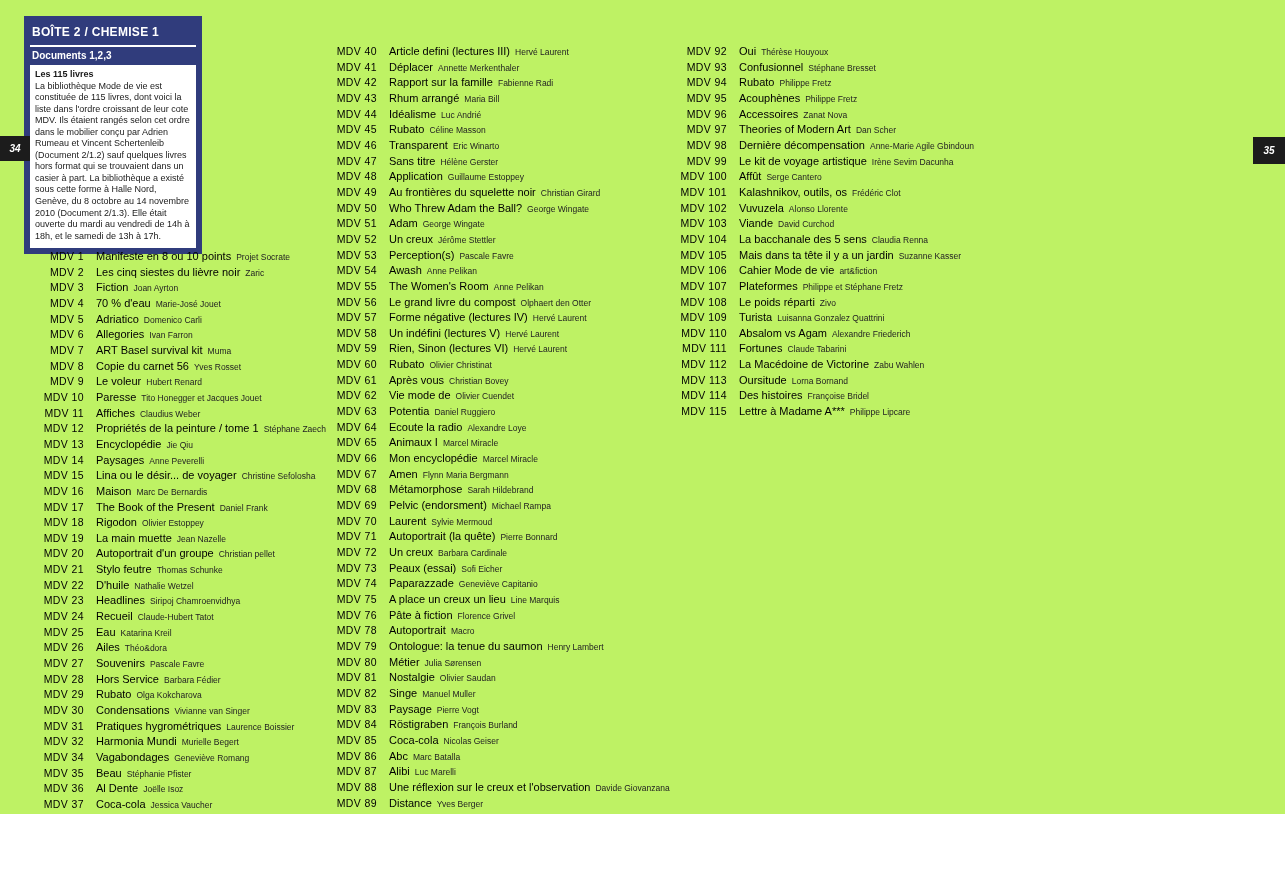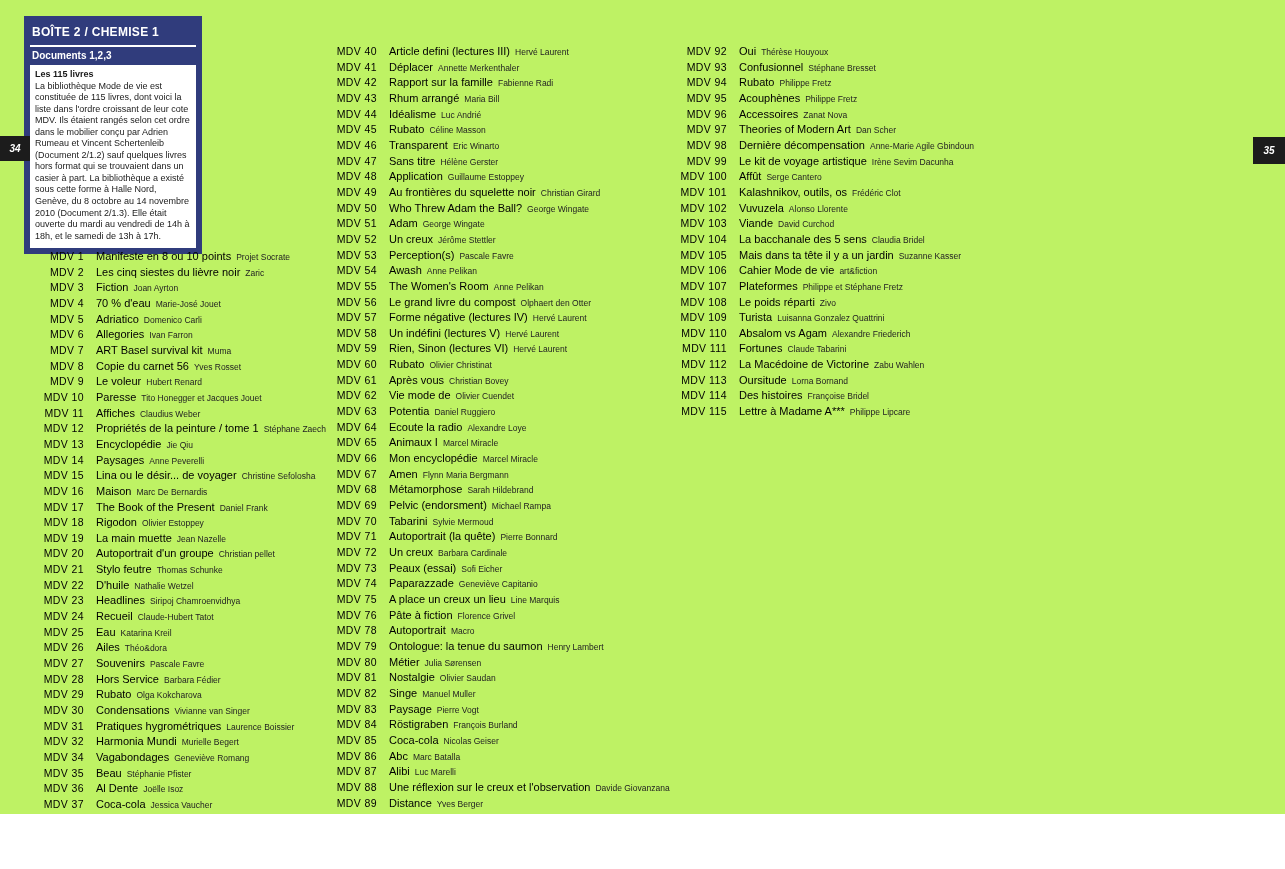--- a/index.html
+++ b/index.html
@@ -405,21 +405,21 @@
     <span class="text"><span>Métamorphose</span><span class="author">Sarah Hildebrand</span></span>
   </div>
 
   <div class="entry">
     <span class="num">MDV 69</span>
     <span class="text"><span>Pelvic (endorsment)</span><span class="author">Michael Rampa</span></span>
   </div>
 
   <div class="entry">
     <span class="num">MDV 70</span>
-    <span class="text"><span>Tabarini</span><span class="author">Sylvie Mermoud</span></span>
+    <span class="text"><span>Laurent</span><span class="author">Sylvie Mermoud</span></span>
   </div>
 
   <div class="entry">
     <span class="num">MDV 71</span>
     <span class="text"><span>Autoportrait (la quête)</span><span class="author">Pierre Bonnard</span></span>
   </div>
 
   <div class="entry">
     <span class="num">MDV 72</span>
     <span class="text"><span>Un creux</span><span class="author">Barbara Cardinale</span></span>
@@ -572,21 +572,21 @@
     <span class="text"><span>Vuvuzela</span><span class="author">Alonso Llorente</span></span>
   </div>
 
   <div class="entry">
     <span class="num">MDV 103</span>
     <span class="text"><span>Viande</span><span class="author">David Curchod</span></span>
   </div>
 
   <div class="entry">
     <span class="num">MDV 104</span>
-    <span class="text"><span>La bacchanale des 5 sens</span><span class="author">Claudia Bridel</span></span>
+    <span class="text"><span>La bacchanale des 5 sens</span><span class="author">Claudia Renna</span></span>
   </div>
 
   <div class="entry">
     <span class="num">MDV 105</span>
     <span class="text"><span>Mais dans ta tête il y a un jardin</span><span class="author">Suzanne Kasser</span></span>
   </div>
 
   <div class="entry">
     <span class="num">MDV 106</span>
     <span class="text"><span>Cahier Mode de vie</span><span class="author">art&amp;fiction</span></span>

